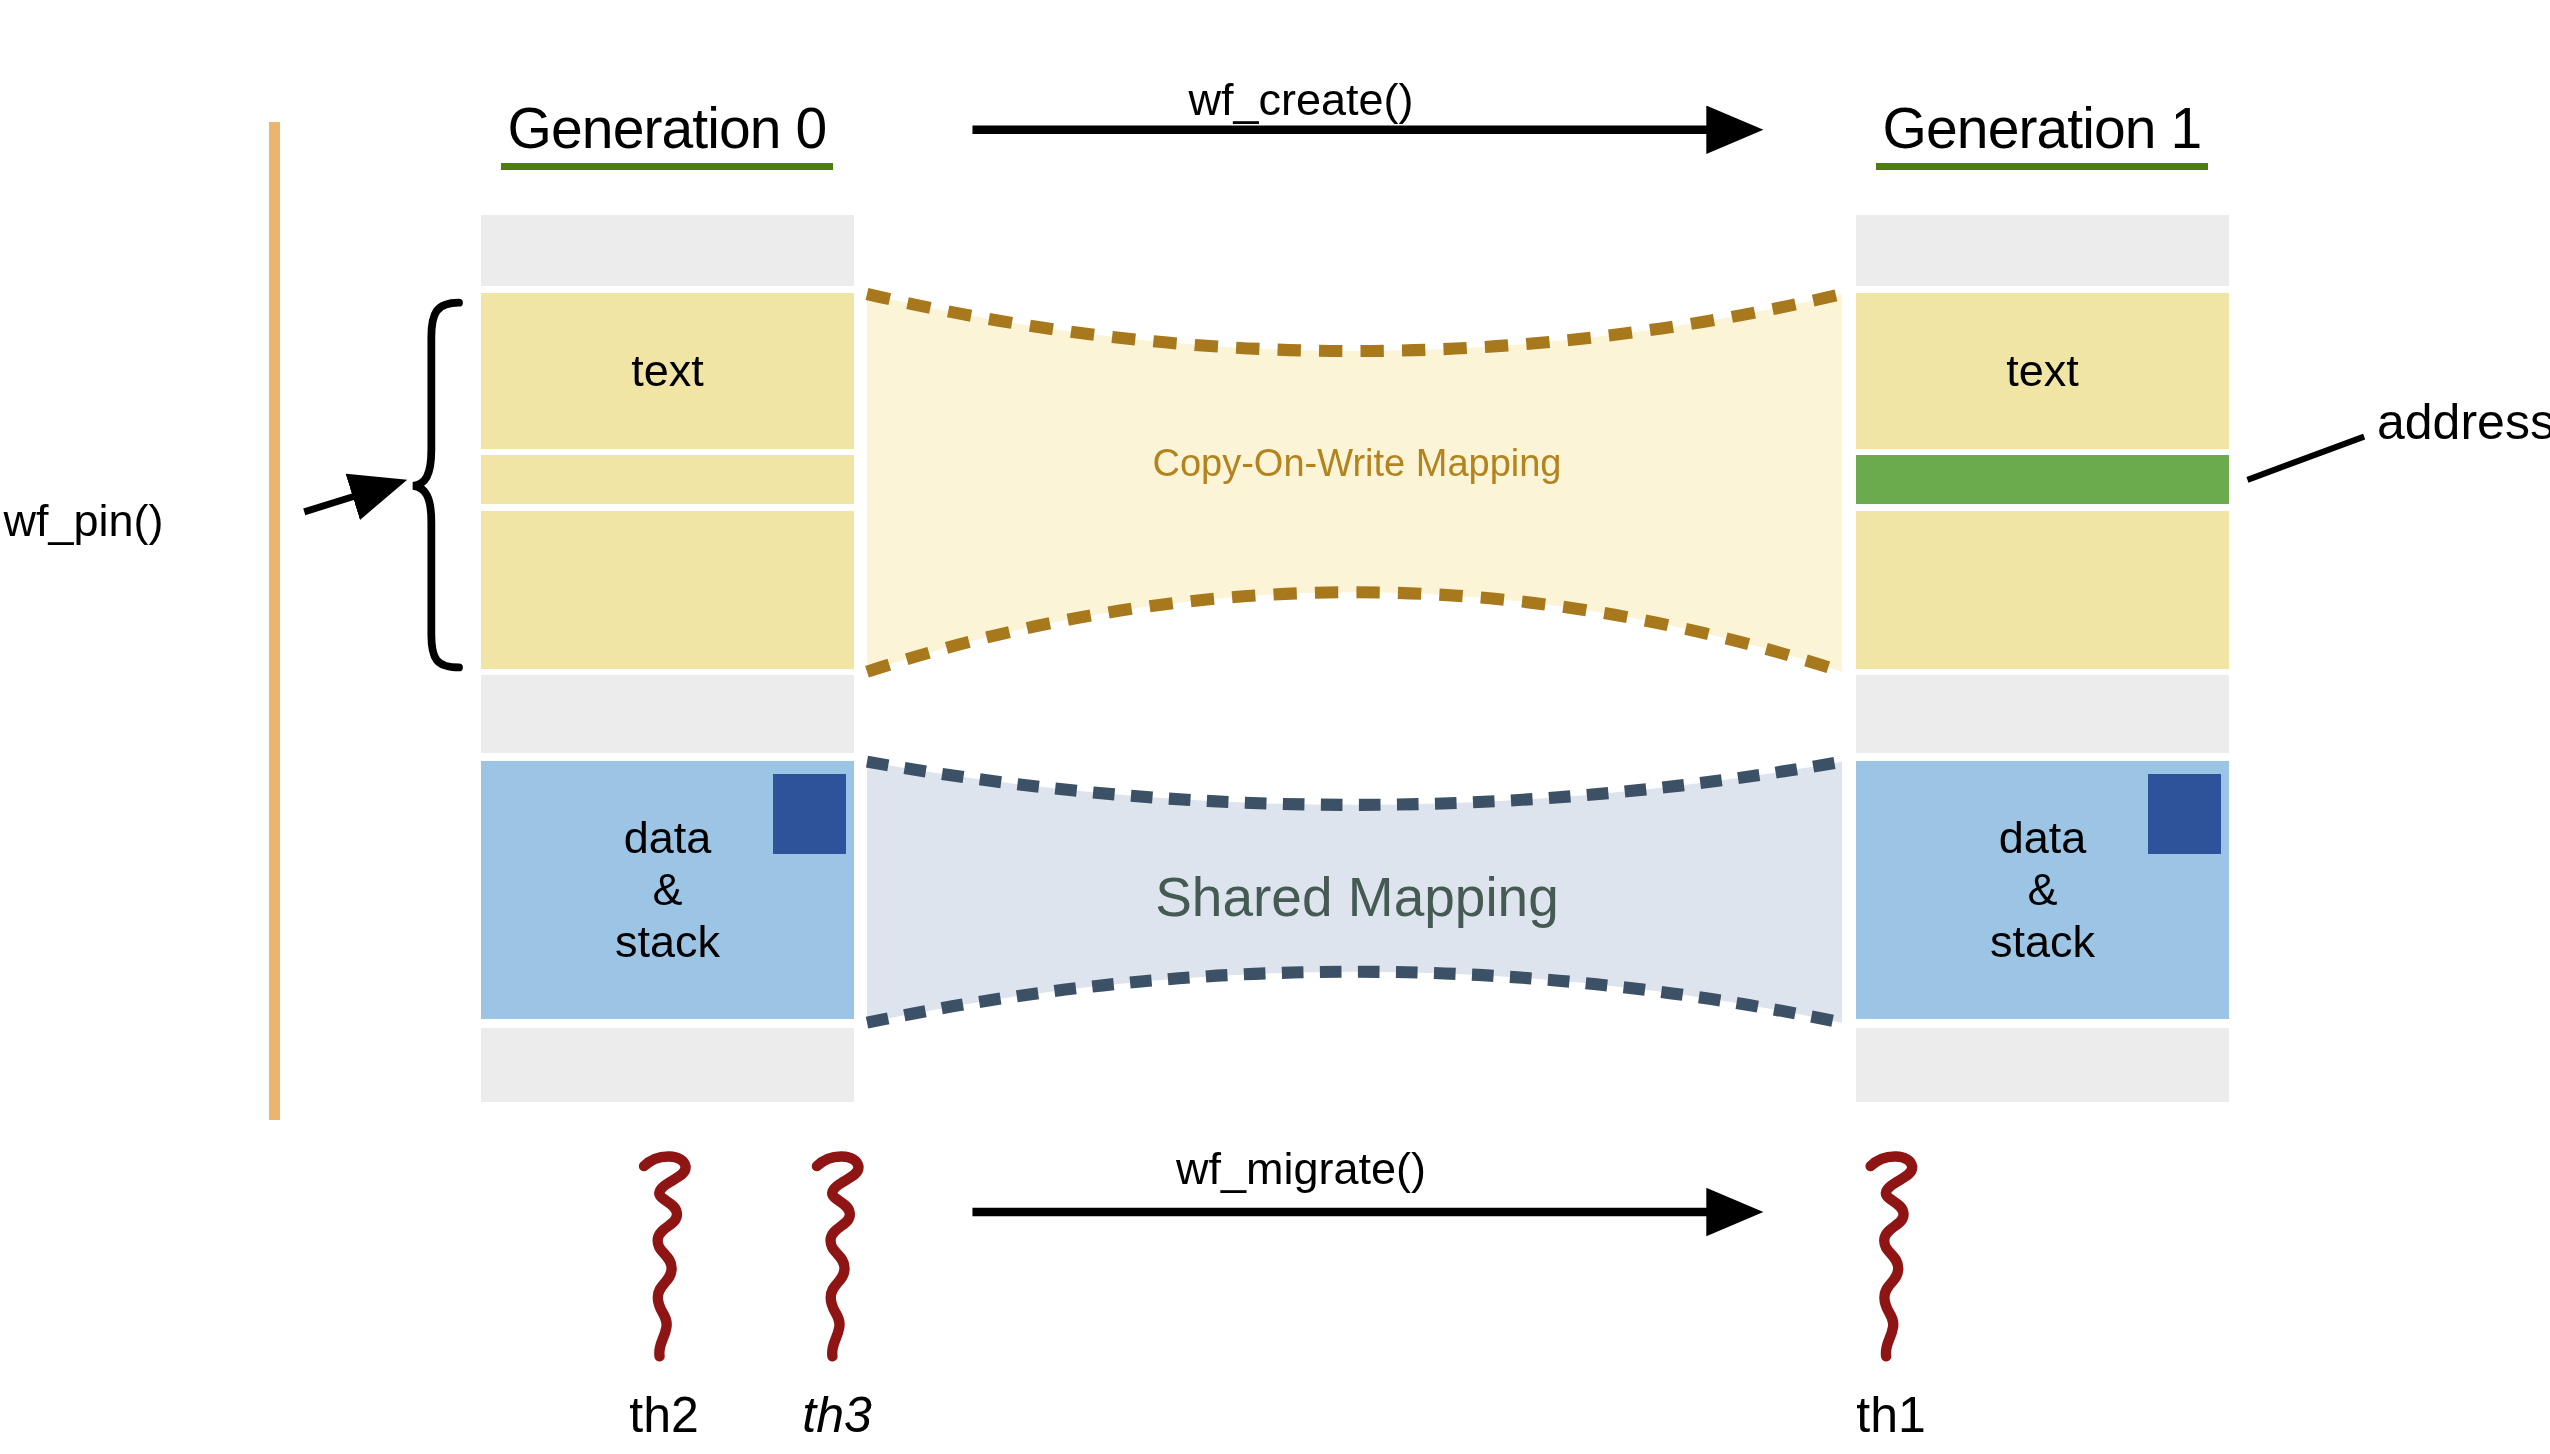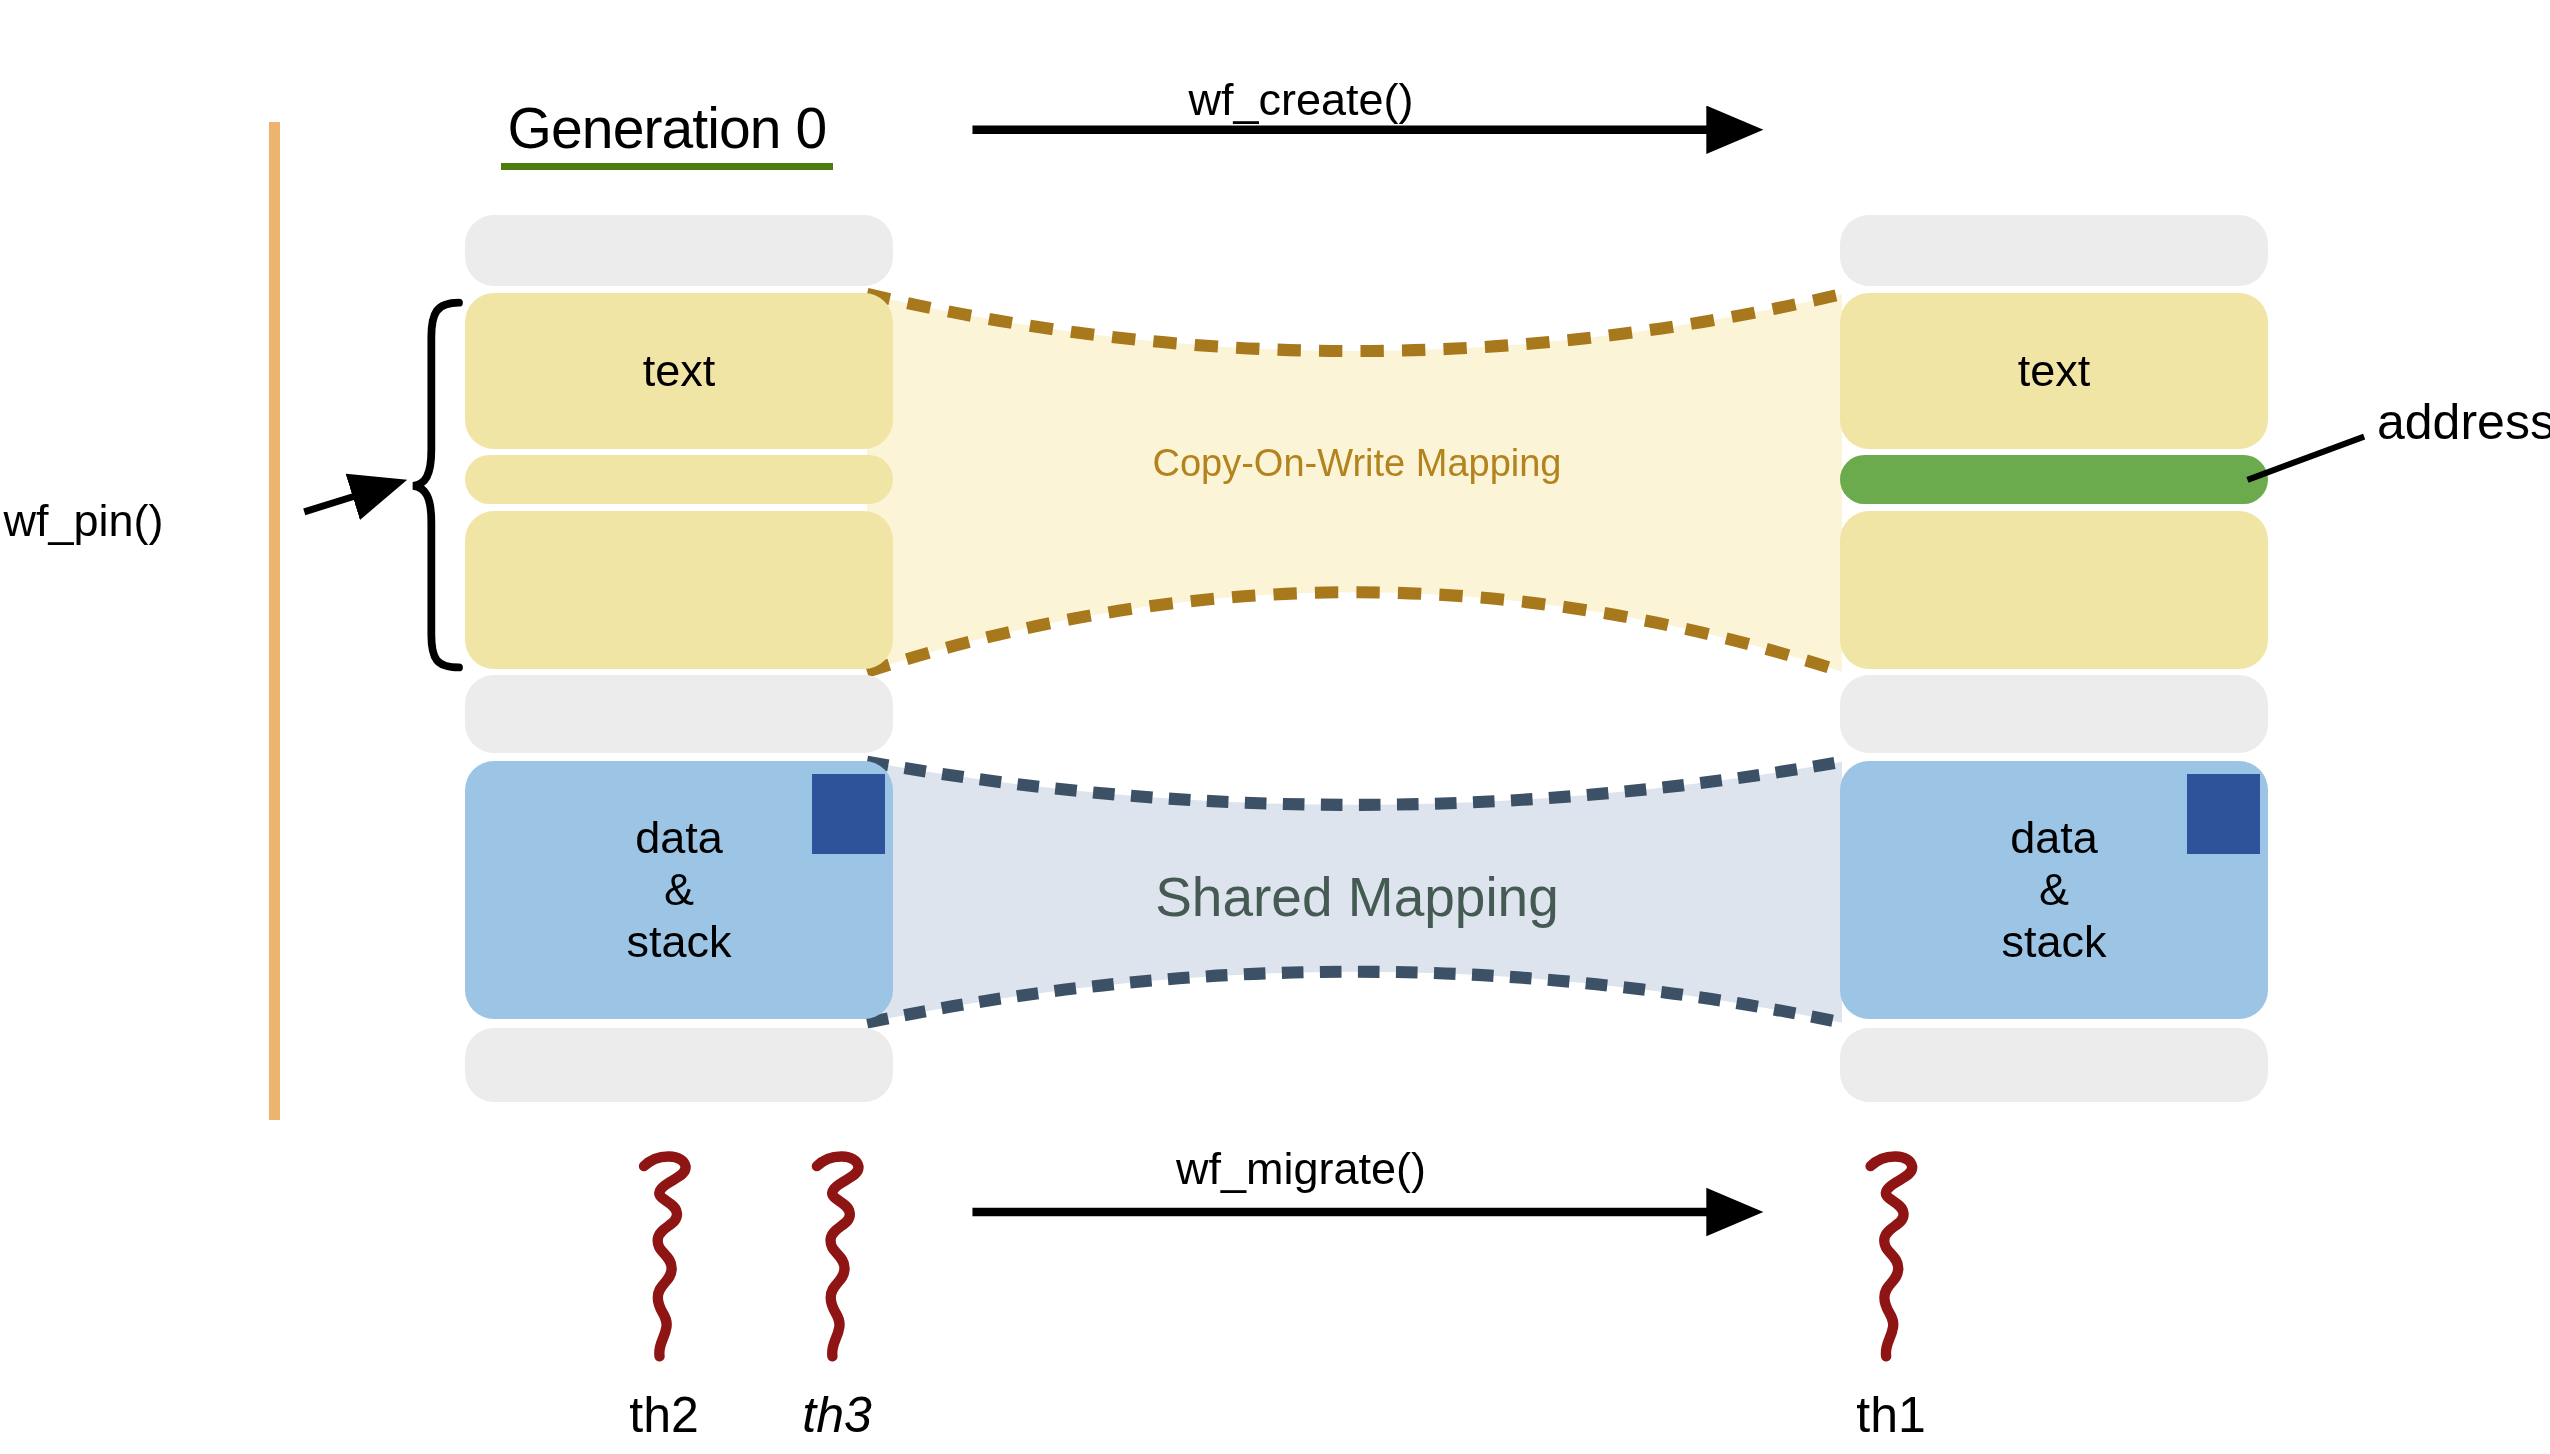--- a/index.html
+++ b/index.html
@@ -11,21 +11,21 @@
   
   #address-space{left:15.6px;top:115px;width:232px;text-align:right;
                  font-size:55px;line-height:67px;letter-spacing:-0.9px;}
   #axis-line{left:269px;top:122px;width:11.2px;height:998px;}
   #wf-pin-label{left:3.5px;top:487px;font-size:45px;margin-top:8px;}
 
   
   .col{position:absolute;top:215px;width:404px;height:887px;}
   #col-gen0{left:465px;}
   #col-gen1{left:1840px;}
-  .seg{position:absolute;left:0;width:428px;display:flex;align-items:center;justify-content:center;border-radius:29px;}
+  .seg{position:absolute;left:16px;width:373px;display:flex;align-items:center;justify-content:center;}
   .s1{top:0;height:71px;}
   .s2{top:78px;height:156px;}
   .s3{top:240px;height:49px;}
   .s4{top:296px;height:158px;}
   .s5{top:460px;height:78px;}
   .s6{top:546px;height:258px;}
   .s7{top:813px;height:74px;}
   .seg-label{font-size:45px;line-height:52px;text-align:center;}
   .mini-square{position:absolute;right:7.8px;top:13px;width:73px;height:80px;}
 
@@ -66,20 +66,23 @@
     <path d="M 1003 881 Q 1567 981 2131 881 L 2131 1183 Q 1567 1065 1003 1183 Z" fill="#dde4ee"></path>
     <path d="M 1003 881 Q 1567 981 2131 881" fill="none" stroke-width="14" stroke-dasharray="25 19" stroke="#3d5166"></path>
     <path d="M 1003 1183 Q 1567 1065 2131 1183" fill="none" stroke-width="14" stroke-dasharray="25 19" stroke="#3d5166"></path>
   </svg>
 
   <div id="axis-line" class="abs" style="background-color: rgb(236, 180, 110);"></div>
   <div id="wf-pin-label" class="abs">wf_pin()</div>
 
   <div class="gen-title" id="title-gen0">
     <span>Generation 0</span>
+  </div>
+  <div class="gen-title" id="title-gen1">
+    <span>Generation 1</span>
   </div>
 
   <div class="fn-label" id="wf-create-label">wf_create()</div>
   <div class="fn-label" id="wf-migrate-label">wf_migrate()</div>
 
   <div class="col" id="col-gen0">
     <div class="seg s1" style="background-color: rgb(236, 236, 236);"></div>
     <div class="seg s2" style="background-color: rgb(241, 229, 166);">
       <span class="seg-label">text</span>
     </div>

